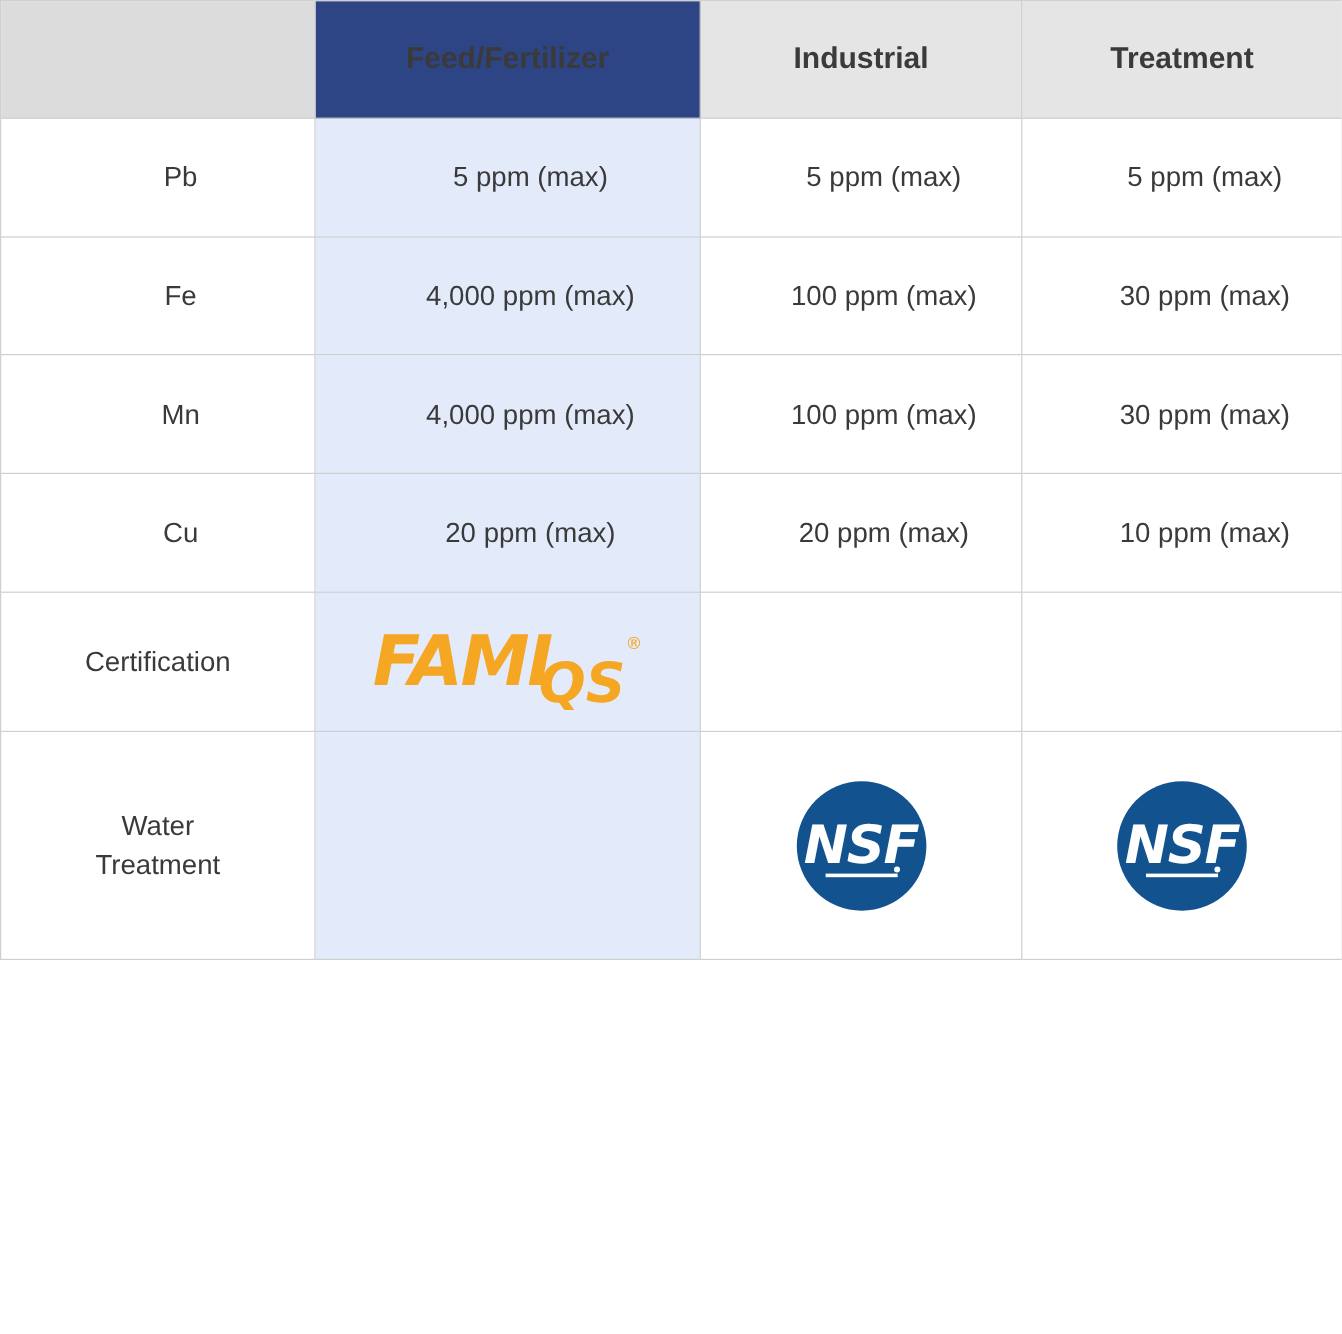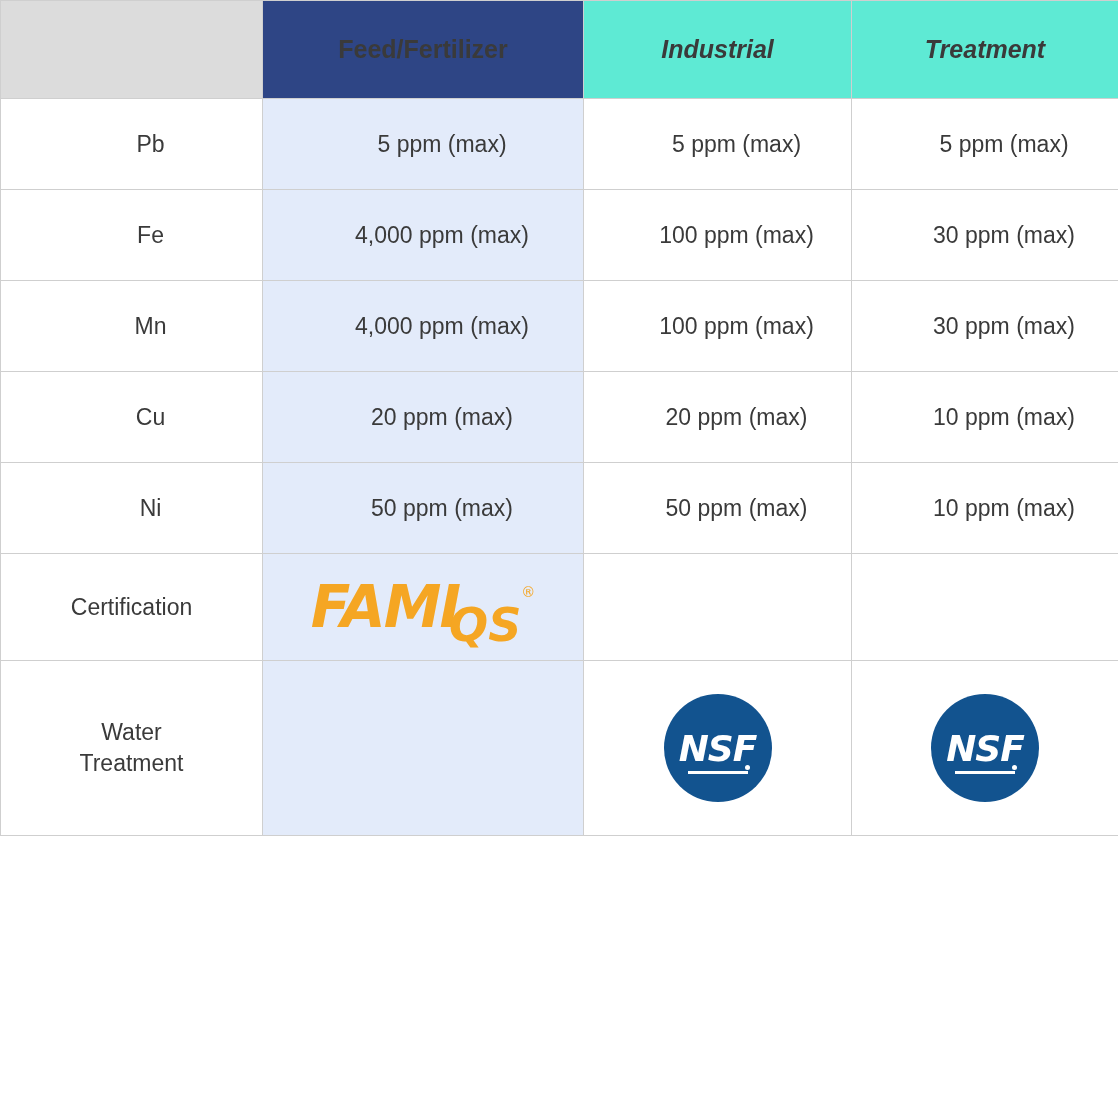--- a/index.html
+++ b/index.html
@@ -46,23 +46,22 @@
     background: #dcdcdc;
     border-color: #cfcfcf;
   }
   th.hdr-feed {
     background: #2e4585;
     color: #ffffff;
     border: 1px solid #2e4585;
     font-size: 26px;
   }
   th.hdr-plain {
-    background: #5eead4;
+    background: #e5e5e5;
     color: #333333;
-    font-style: italic;
   }
 
   
   tr.data-row td { height: 90px; padding-left: 44px; }
   td.row-label {
     font-weight: bold;
     color: #333333;
     font-size: 25px;
     background: #ffffff;
   }
@@ -123,21 +122,21 @@
     display: inline-flex;
     align-items: center;
     justify-content: center;
     position: relative;
   }
   .nsf-logo .nsf-text {
     color: #ffffff;
     font-family: "DejaVu Sans", sans-serif;
     font-weight: bold;
     font-style: italic;
-    font-size: 36px;
+    font-size: 44px;
     letter-spacing: -1px;
   }
   .nsf-logo .nsf-dot {
     position: absolute;
     right: 22px;
     bottom: 32px;
     width: 5px;
     height: 5px;
     background: #ffffff;
     border-radius: 50%;
@@ -187,26 +186,20 @@
       <td class="feed-cell">4,000 ppm (max)</td>
       <td class="plain-cell">100 ppm (max)</td>
       <td class="plain-cell">30 ppm (max)</td>
     </tr>
     <tr class="data-row">
       <td class="row-label">Cu</td>
       <td class="feed-cell">20 ppm (max)</td>
       <td class="plain-cell">20 ppm (max)</td>
       <td class="plain-cell">10 ppm (max)</td>
     </tr>
-    <tr class="data-row">
-      <td class="row-label">Ni</td>
-      <td class="feed-cell">50 ppm (max)</td>
-      <td class="plain-cell">50 ppm (max)</td>
-      <td class="plain-cell">10 ppm (max)</td>
-    </tr>
     <tr class="cert-row">
       <td class="row-label">Certification</td>
       <td class="feed-cell">
         <span class="famiqs-logo">
           <span class="fami">FAMI</span><span class="qs">QS</span><span class="reg">®</span>
         </span>
       </td>
       <td class="plain-cell"></td>
       <td class="plain-cell"></td>
     </tr>

